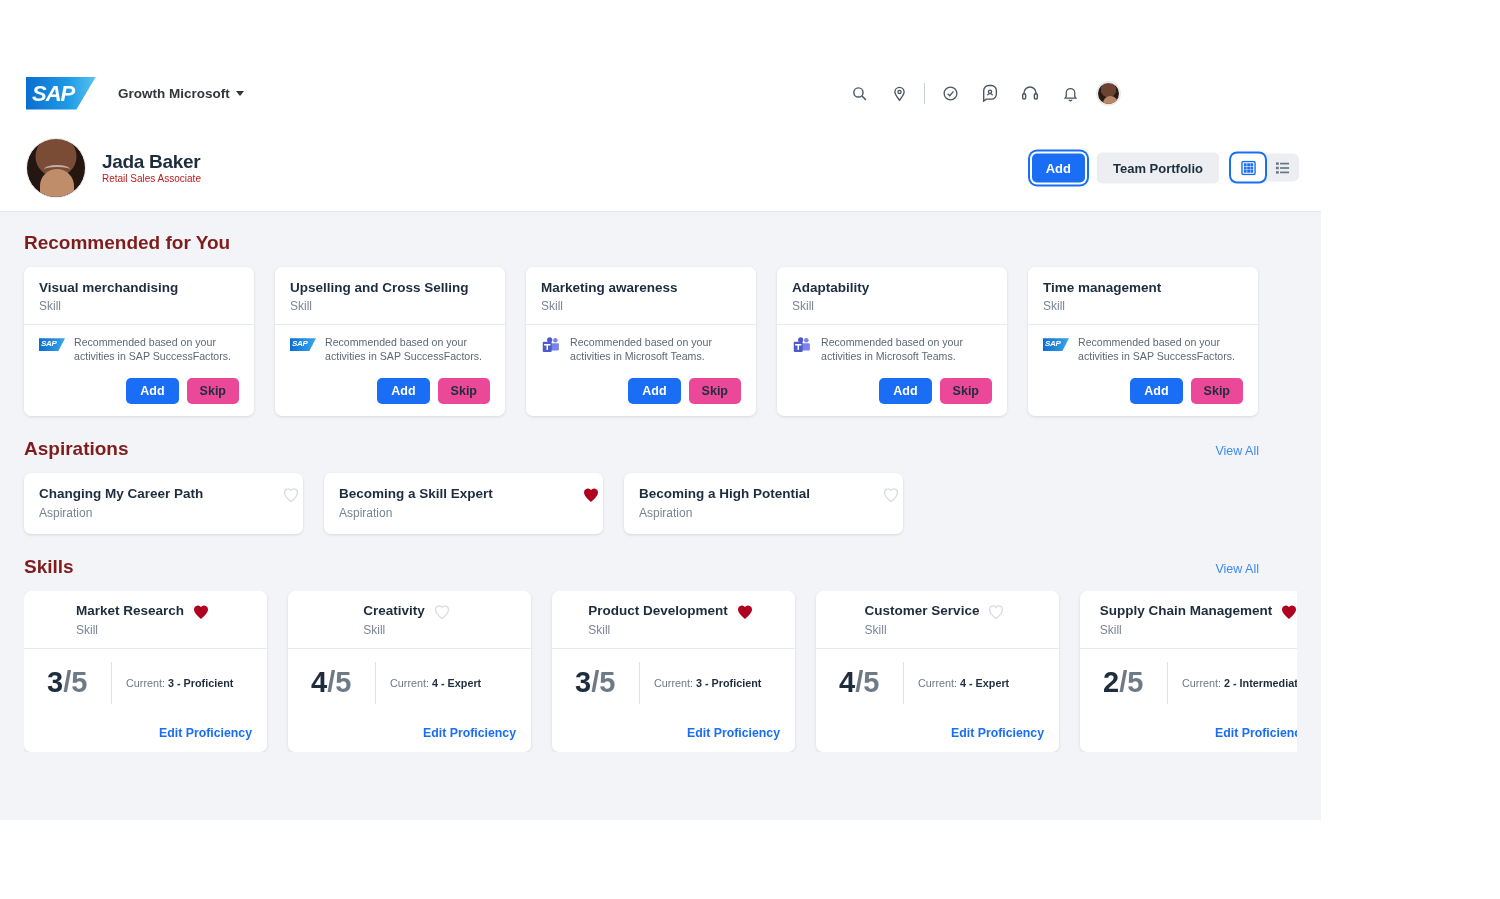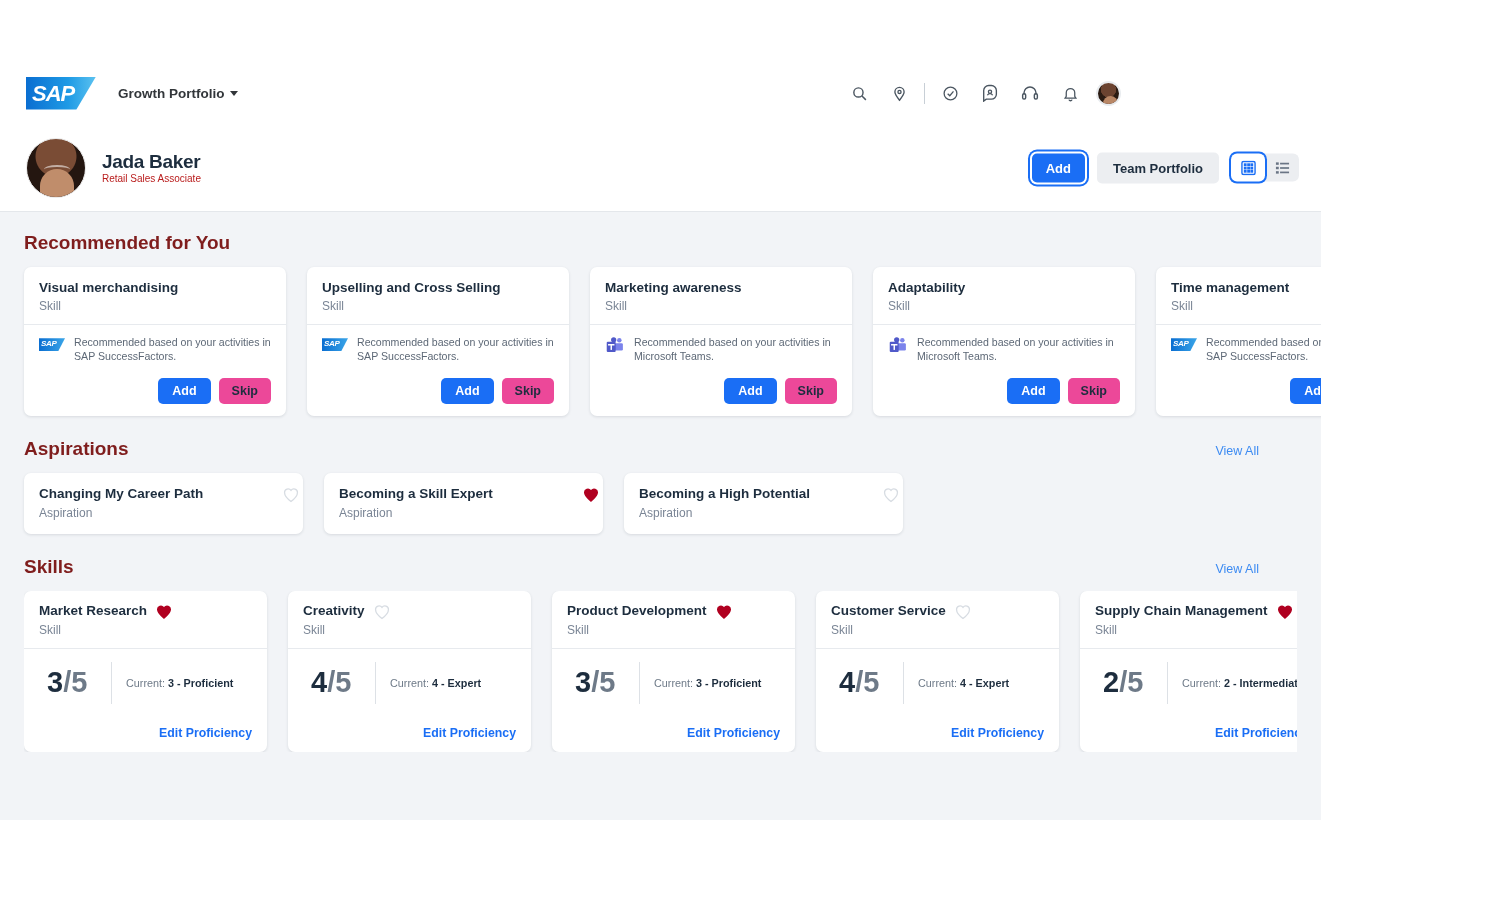--- a/index.html
+++ b/index.html
@@ -142,21 +142,21 @@
   }
   .view-all {
     font-size: 12.5px; color: #3d8bf2; cursor: pointer; padding-right: 38px;
   }
   .row {
     display: flex; gap: 21px; margin-top: 13px;
   }
 
   
   .rec-card {
-    width: 262px; background: #fff; border-radius: 7px;
+    width: 230px; background: #fff; border-radius: 7px;
     box-shadow: 0 1px 3px rgba(30,45,65,.13);
     flex: none; overflow: hidden;
   }
   .rec-top { padding: 13px 15px 11px 15px; }
   .rec-title {
     font-size: 13.5px; font-weight: bold; color: #1d2d3e; line-height: 1.2;
   }
   .rec-sub { font-size: 12px; color: #7a8595; margin-top: 3px; }
   .rec-div { height: 1px; background: #e7eaee; }
   .rec-body { padding: 11px 15px 12px 15px; }
@@ -201,21 +201,21 @@
   .asp-title { font-size: 13.5px; font-weight: bold; color: #1d2d3e; line-height: 1.2; }
   .asp-sub { font-size: 12px; color: #7a8595; margin-top: 4px; }
 
   
   .skill-card {
     width: 243px; background: #fff; border-radius: 7px;
     box-shadow: 0 1px 3px rgba(30,45,65,.13); flex: none; overflow: hidden;
   }
   .sk-top {
     padding: 12px 20px 11px 15px; display: flex;
-    align-items: flex-start; justify-content: flex-start; gap: 8px;
+    align-items: flex-start; justify-content: center; gap: 8px;
   }
   .sk-title { font-size: 13.5px; font-weight: bold; color: #1d2d3e; line-height: 1.2; }
   .sk-sub { font-size: 12px; color: #7a8595; margin-top: 3px; }
   .sk-div { height: 1px; background: #e7eaee; }
   .sk-body { padding: 13px 15px 12px 15px; }
   .sk-score-row { display: flex; align-items: center; }
   .sk-score {
     font-size: 29px; font-weight: bold; color: #1d2d3e;
     line-height: 1; width: 72px; padding-left: 8px;
   }
@@ -235,21 +235,21 @@
 <body>
 
 <div class="app">
 
   <div class="topbar">
     <div class="sap-logo">
       <div class="shape"></div>
       <div class="txt">SAP</div>
     </div>
     <div class="portfolio-switch">
-      <span>Growth Portfolio</span>
+      <span>Growth Microsoft</span>
       <span class="caret-down"></span>
     </div>
 
     <input class="search-box" placeholder="Search for actions or people" style="">
 
     <div class="nav-icons">
       <div class="nicon">
         <svg width="17" height="17" viewBox="0 0 24 24" fill="none" stroke="currentColor" stroke-width="2">
           <circle cx="10.5" cy="10.5" r="6.5"></circle>
             <line x1="15.5" y1="15.5" x2="21" y2="21"></line>

